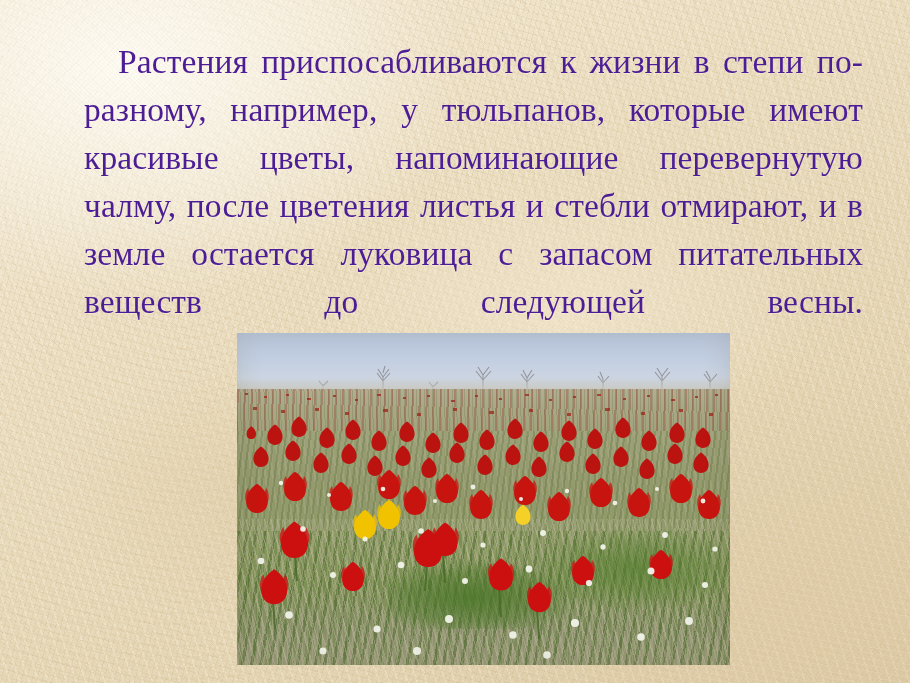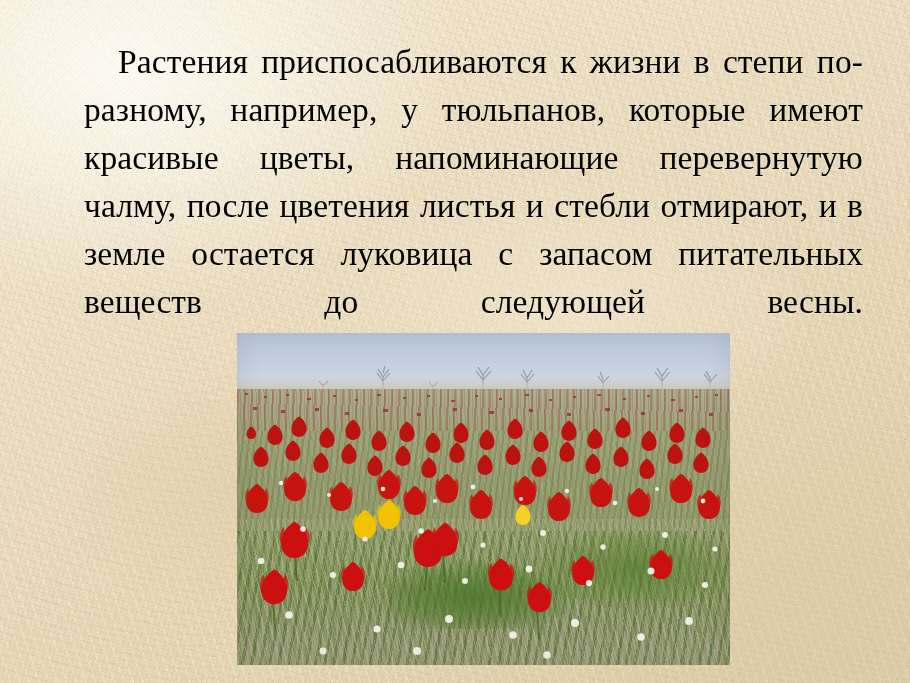--- a/index.html
+++ b/index.html
@@ -32,21 +32,21 @@
     background-image:
       repeating-linear-gradient(45deg, rgba(160,130,80,.07) 0 1px, rgba(0,0,0,0) 1px 3px),
       repeating-linear-gradient(-45deg, rgba(160,130,80,.06) 0 1px, rgba(0,0,0,0) 1px 4px),
       repeating-linear-gradient(8deg, rgba(255,252,244,.18) 0 1px, rgba(0,0,0,0) 1px 6px);
   }
 
   
   #text-block{
     position:absolute;left:84px;top:38px;width:779px;
     font-size:33.5px;line-height:48px;
-    color:#000000;
+    color:#4c1d95;
     text-align:justify;
     text-indent:34px;
     z-index:6;
     letter-spacing:.1px;
     text-shadow:0 1px 0 rgba(255,250,235,.35);
   }
   #text-block::after{content:"";display:inline-block;width:100%;}
 
   
   #photo{

